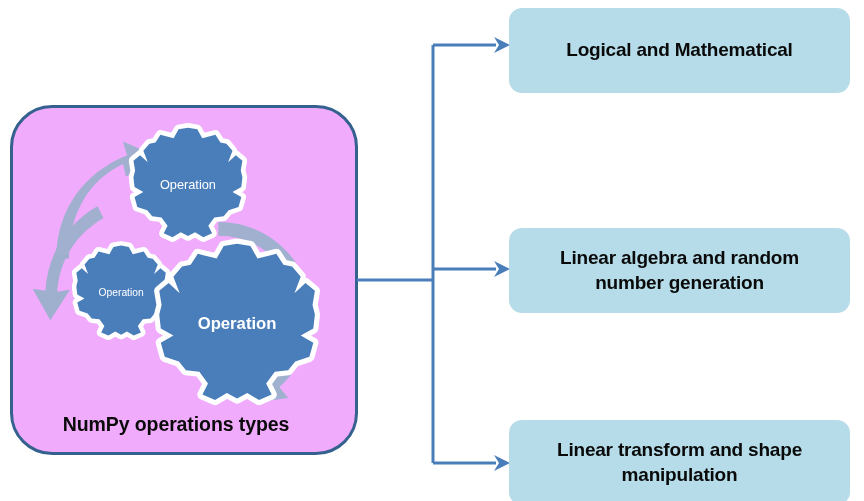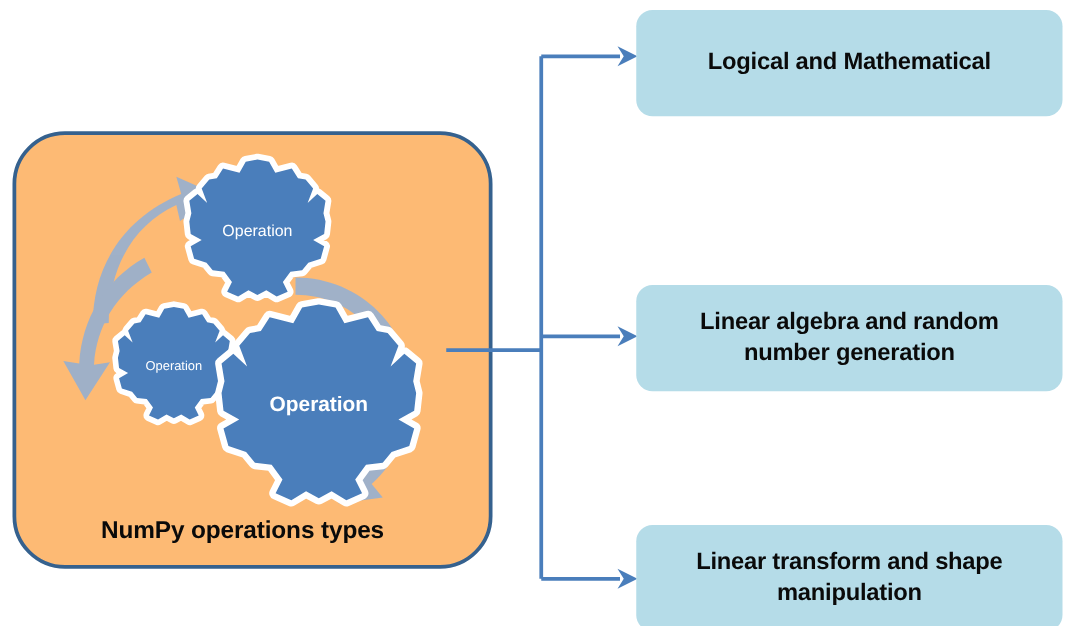--- a/index.html
+++ b/index.html
@@ -20,24 +20,24 @@
     left: 0; top: 0;
     width: 864px;
     height: 501px;
   }
 
   
   .panel {
     position: absolute;
     left: 10px;
     top: 105px;
-    width: 384px;
+    width: 348px;
     height: 350px;
     box-sizing: border-box;
-    background: #fdba74;
+    background: #f0abfc;
     border: 3px solid #35618e;
     border-radius: 42px;
     overflow: hidden;
   }
   .panel-art {
     position: absolute;
     left: 0; top: 0;
     width: 100%;
     height: 100%;
   }

